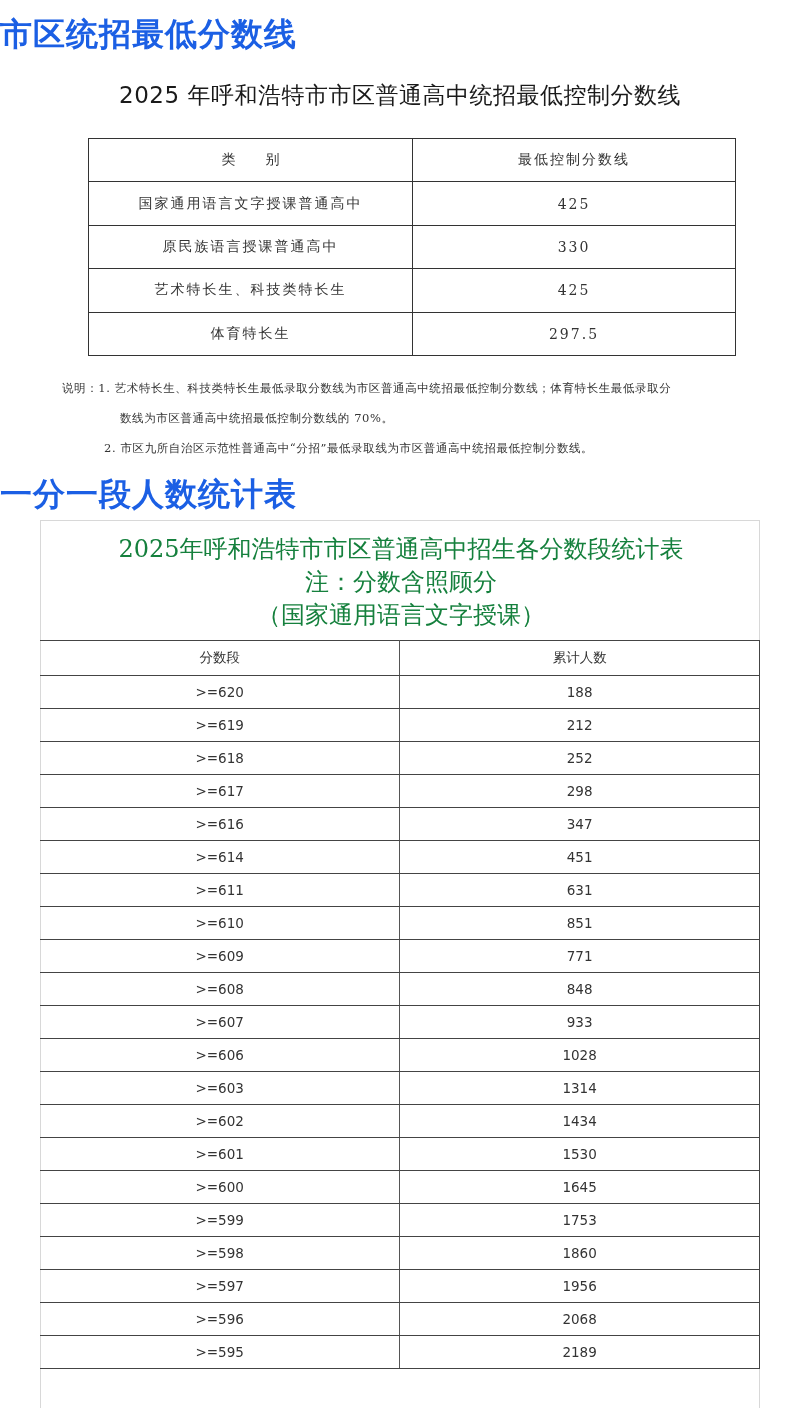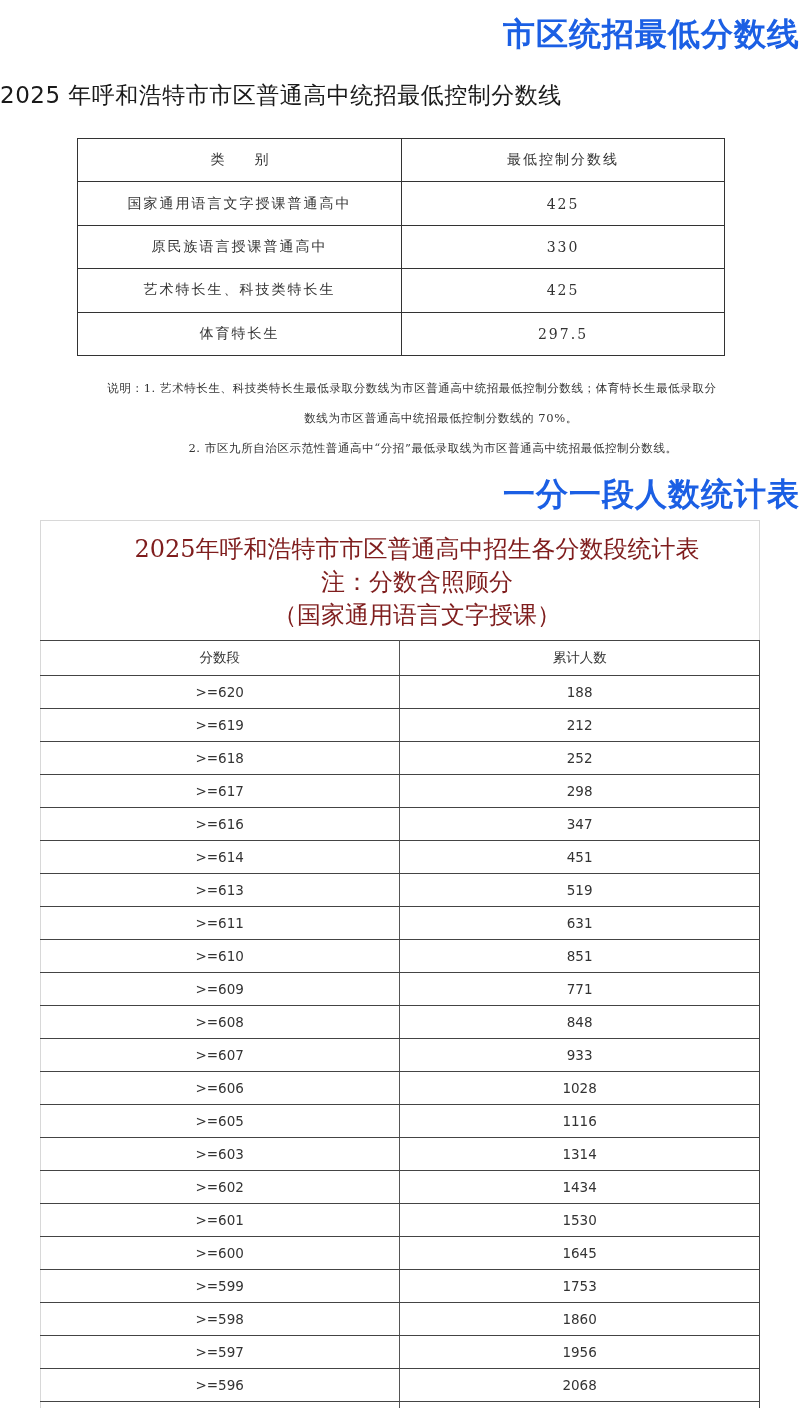--- a/index.html
+++ b/index.html
@@ -11,45 +11,46 @@
     }
     body {
       position: relative;
       font-family: "DejaVu Sans", "Liberation Sans", sans-serif;
       color: #222;
     }
     .section-heading {
       position: absolute;
       left: 0;
       width: 800px;
-      text-align: right;
+      text-align: left;
       color: #1b5fe4;
       font-weight: bold;
       font-size: 32px;
       letter-spacing: 1px;
       font-family: "DejaVu Sans", sans-serif;
     }
     #heading1 { top: 12px; height: 44px; line-height: 44px; }
     #heading2 { top: 472px; height: 44px; line-height: 44px; }
 
     #doc-title {
       position: absolute;
       top: 80px;
       left: 0;
       width: 800px;
+      text-align: center;
       font-size: 23px;
       color: #1a1a1a;
       font-family: "DejaVu Sans", sans-serif;
       letter-spacing: 0.5px;
     }
 
     
     #cutoff-table {
       position: absolute;
-      left: 77px;
+      left: 88px;
       top: 138px;
       width: 648px;
       border-collapse: collapse;
       font-family: "DejaVu Serif", "Liberation Serif", serif;
       color: #333;
       font-size: 14px;
     }
     #cutoff-table td, #cutoff-table th {
       border: 1.5px solid #333;
       height: 43.4px;
@@ -64,46 +65,45 @@
     #notes {
       position: absolute;
       left: 62px;
       top: 373px;
       width: 700px;
       font-family: "DejaVu Serif", "Liberation Serif", serif;
       font-size: 11.5px;
       color: #333;
       line-height: 30px;
       letter-spacing: 0.6px;
-      text-align: center;
     }
     #notes .indent { padding-left: 58px; }
     #notes .indent2 { padding-left: 42px; }
 
     
     #stats-box {
       position: absolute;
       left: 40px;
       top: 520px;
       width: 720px;
       height: 900px;
       border: 1px solid #d8d8d8;
       border-bottom: none;
       background: #fff;
     }
     #stats-title {
       position: absolute;
-      left: 16px;
+      left: 0;
       top: 12px;
       width: 720px;
       text-align: center;
       font-family: "DejaVu Serif", "Liberation Serif", serif;
       font-size: 24px;
       line-height: 33px;
-      color: #7f1d1d;
+      color: #15803d;
     }
     #stats-table {
       position: absolute;
       left: -1px;
       top: 119px;
       width: 720px;
       border-collapse: collapse;
       font-family: "DejaVu Sans", "Liberation Sans", sans-serif;
       font-size: 13.5px;
       color: #333;
@@ -195,24 +195,20 @@
         </tr>
       <tr>
           <td class="col1">&gt;=616</td>
           <td class="col2">347</td>
         </tr>
       <tr>
           <td class="col1">&gt;=614</td>
           <td class="col2">451</td>
         </tr>
       <tr>
-          <td class="col1">&gt;=613</td>
-          <td class="col2">519</td>
-        </tr>
-      <tr>
           <td class="col1">&gt;=611</td>
           <td class="col2">631</td>
         </tr>
       <tr>
           <td class="col1">&gt;=610</td>
           <td class="col2">851</td>
         </tr>
       <tr>
           <td class="col1">&gt;=609</td>
           <td class="col2">771</td>
@@ -221,24 +217,20 @@
           <td class="col1">&gt;=608</td>
           <td class="col2">848</td>
         </tr>
       <tr>
           <td class="col1">&gt;=607</td>
           <td class="col2">933</td>
         </tr>
       <tr>
           <td class="col1">&gt;=606</td>
           <td class="col2">1028</td>
-        </tr>
-      <tr>
-          <td class="col1">&gt;=605</td>
-          <td class="col2">1116</td>
         </tr>
       <tr>
           <td class="col1">&gt;=603</td>
           <td class="col2">1314</td>
         </tr>
       <tr>
           <td class="col1">&gt;=602</td>
           <td class="col2">1434</td>
         </tr>
       <tr>

